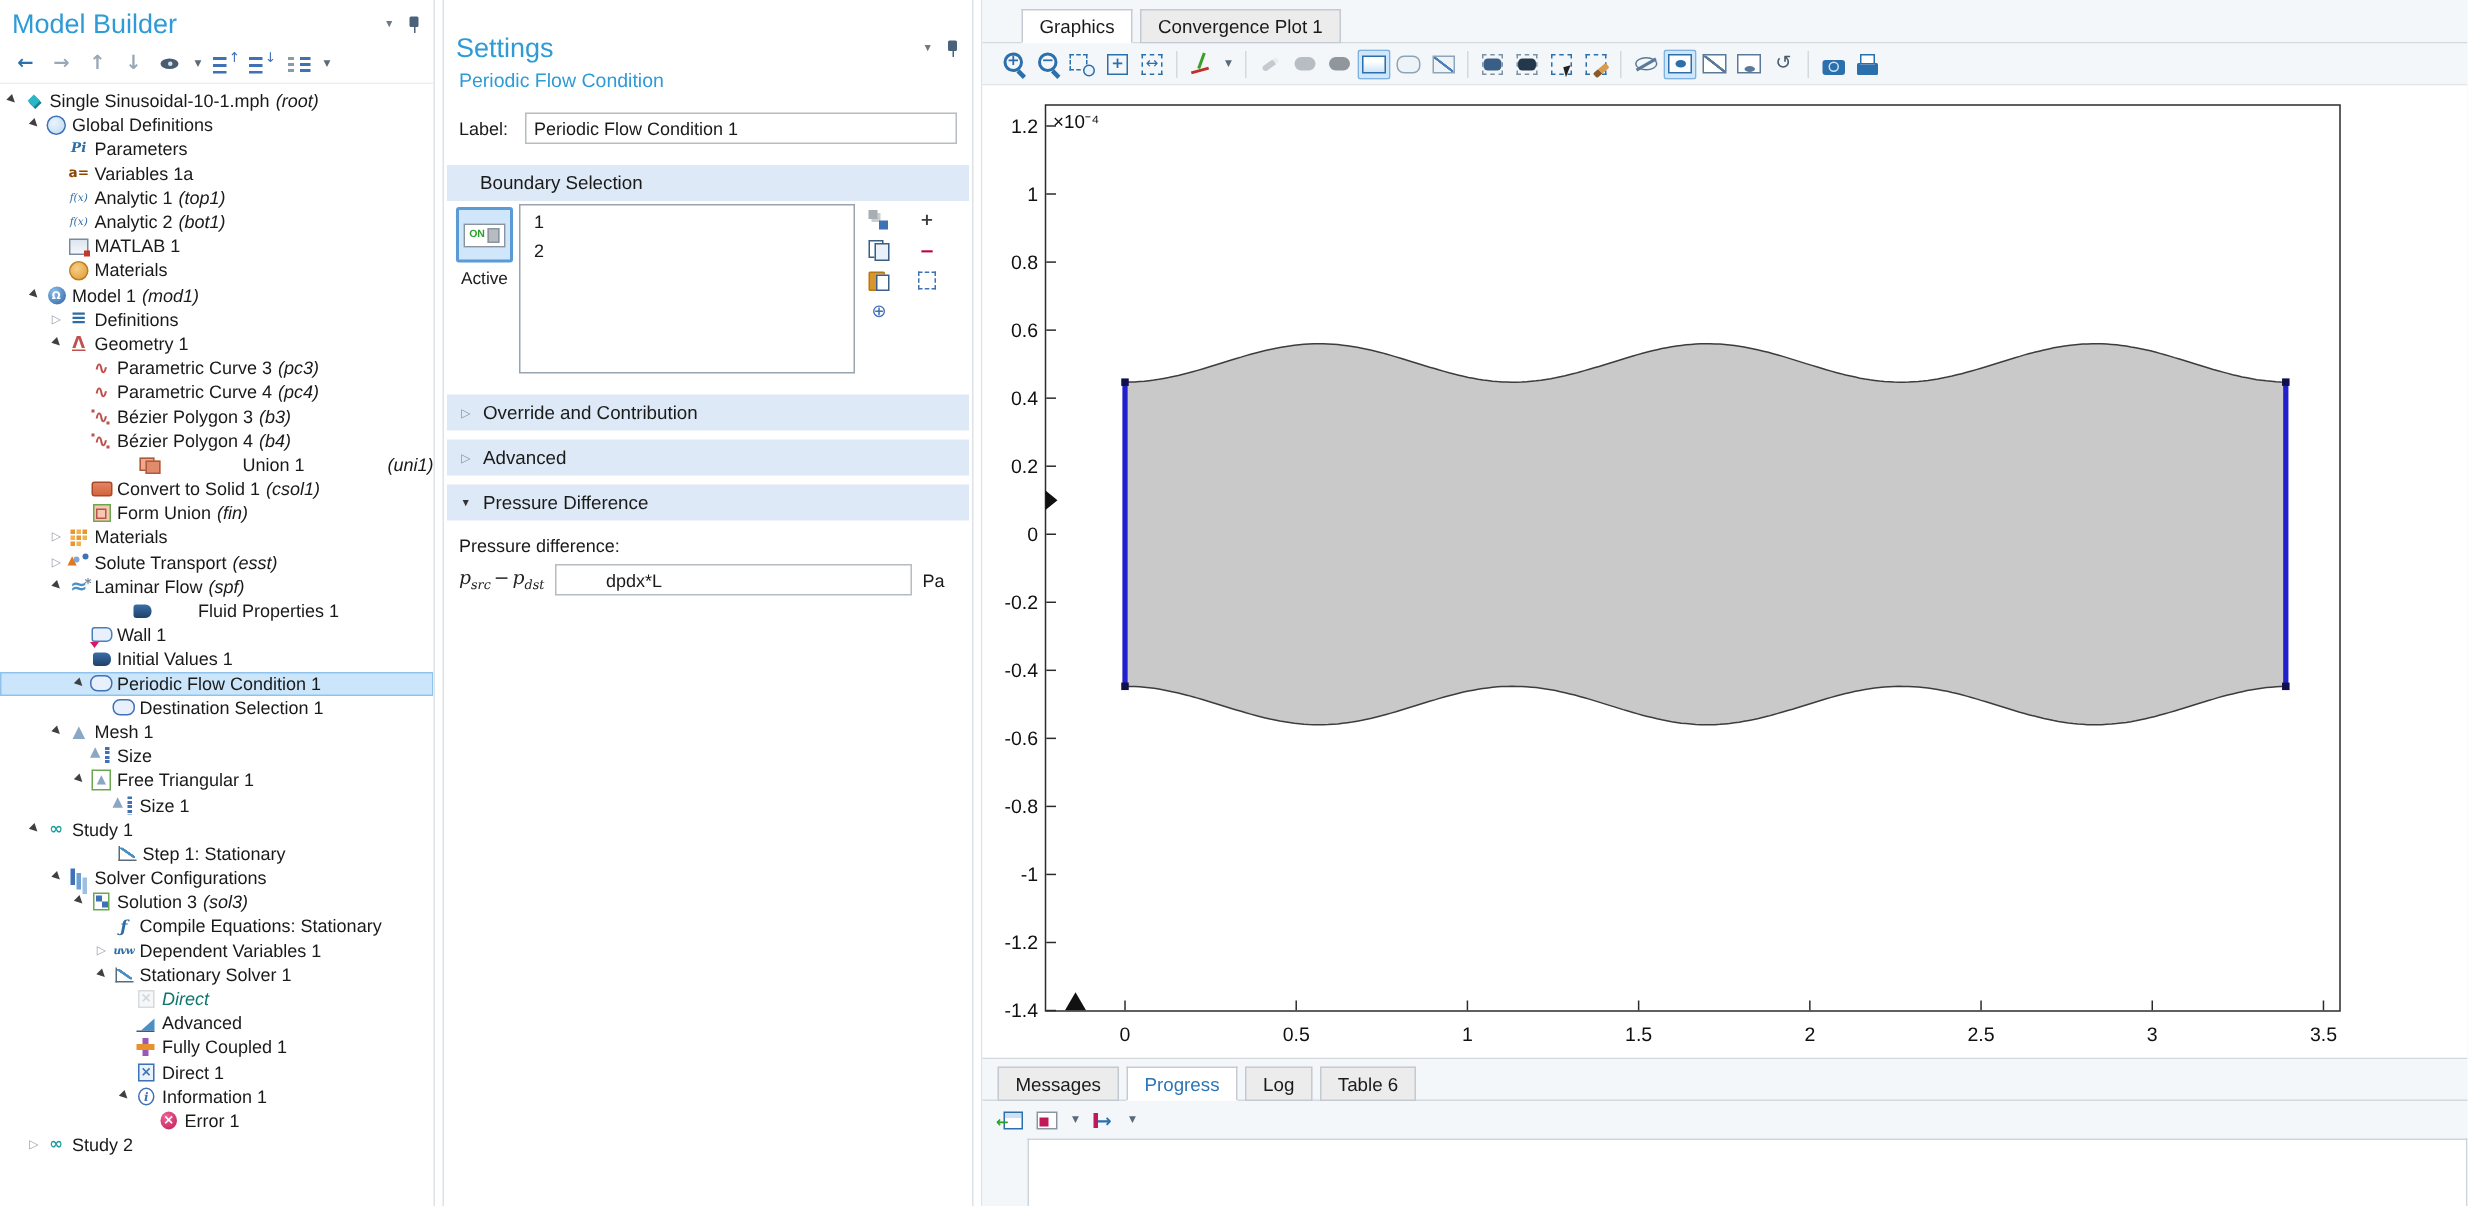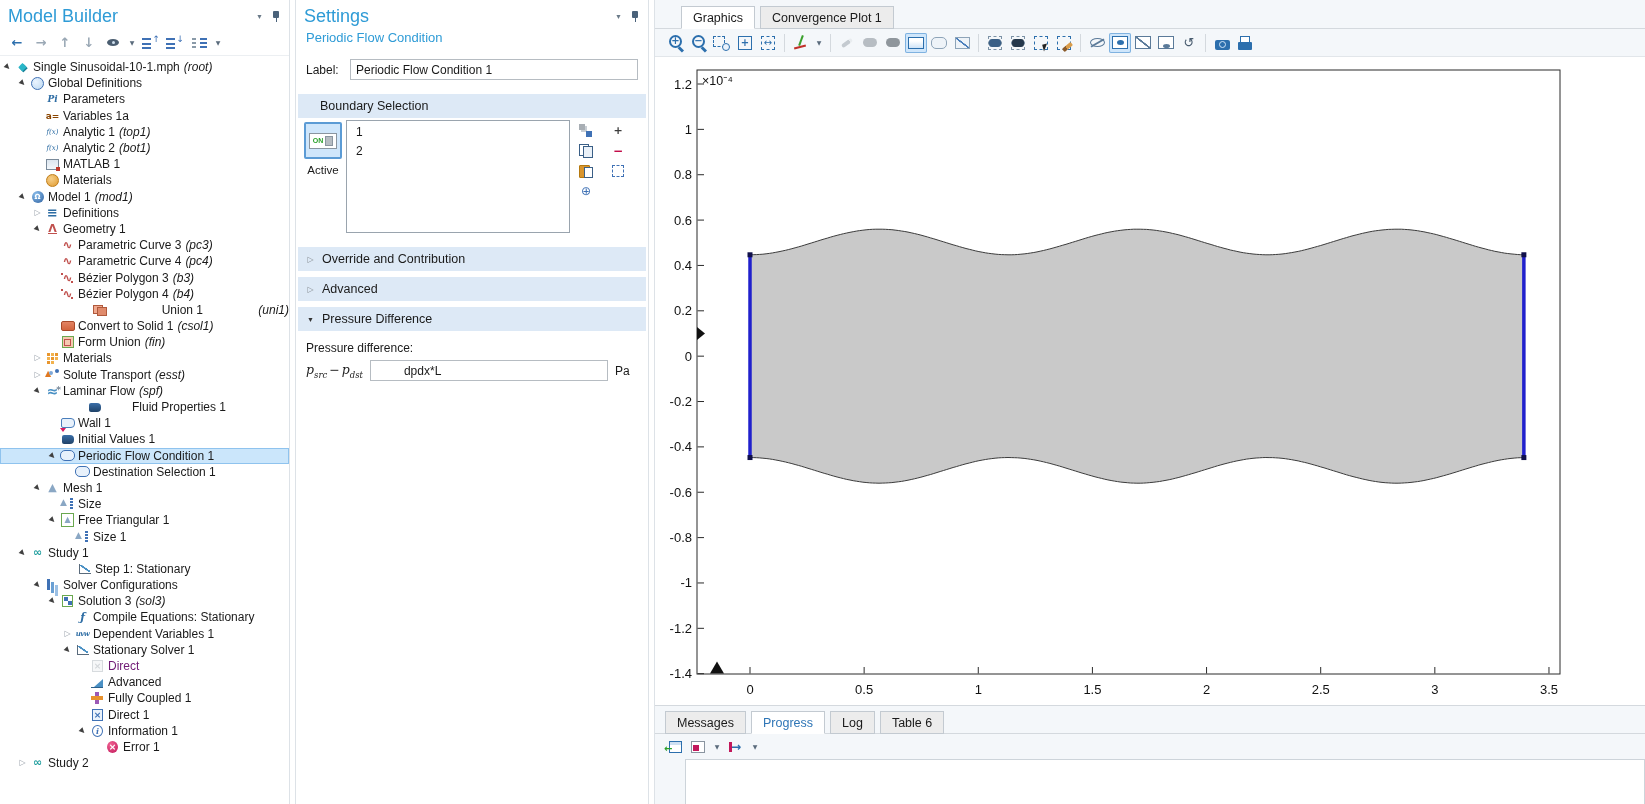--- a/index.html
+++ b/index.html
@@ -1,21 +1,21 @@
 <!DOCTYPE html>
 <html><head>
 <meta charset="utf-8">
 <style>
 * { box-sizing: border-box; margin:0; padding:0; }
 body { width:1645px; height:804px; overflow:hidden; font-family:"Liberation Sans",sans-serif; font-size:12px; color:#1a1a1a; background:#fff; }
 .app { display:flex; width:1645px; height:804px; }
 
 
 .mb { width:289px; flex:none; display:flex; flex-direction:column; background:#fff; overflow:hidden; }
-.set { width:352px; flex:none; display:flex; flex-direction:column; background:#fff; overflow:hidden; }
+.set { width:352px; flex:none; display:flex; flex-direction:column; background:#fff; overflow:hidden;margin-top:16px; }
 .sash { width:7px; flex:none; background:#fff; border-left:1px solid #dde2e7; border-right:1px solid #dde2e7; }
 .right { flex:1; min-width:0; display:flex; flex-direction:column; background:#f4f7fa; }
 
 .panel-head { height:30px; flex:none; display:flex; align-items:center; padding:2px 8px 0 8px; }
 .panel-title { font-size:18px; color:#2e9bd6; white-space:nowrap; }
 .head-sp { flex:1; }
 .hbtn { margin-left:8px; cursor:default; }
 .chev { font-size:7px; color:#6a7a88; }
 .pin { width:10px; height:13px; position:relative; display:inline-block; }
 .pin::before { content:""; position:absolute; top:1px; left:2px; width:6px; height:7px; background:#4a627a; border-radius:1px; }
@@ -35,21 +35,21 @@
 .tbi-collapse-all::before, .tbi-expand-all::before { content:""; width:9px; height:11px; background:repeating-linear-gradient(to bottom,#3f71b5 0 2px,transparent 2px 4.5px); position:absolute; left:2px; top:5px; }
 .tbi-collapse-all::after { content:"↑"; font-size:9px; color:#3f71b5; position:absolute; right:2px; top:1px; }
 .tbi-expand-all::after { content:"↓"; font-size:9px; color:#3f71b5; position:absolute; right:2px; top:1px; }
 .tbi-node-text::before { content:""; width:4px; height:10px; background:repeating-linear-gradient(to bottom,#8a9aa8 0 2px,transparent 2px 4px); position:absolute; left:4px; top:5px; }
 .tbi-node-text::after { content:""; width:7px; height:10px; background:repeating-linear-gradient(to bottom,#3f71b5 0 2px,transparent 2px 4px); position:absolute; right:3px; top:5px; }
 
 
 .tree { flex:1; overflow:hidden; padding-top:3px; }
 .trow { display:flex; align-items:center; height:16.2px; white-space:nowrap; line-height:16px; }
 .trow.sel { background:#cbe6fb; box-shadow:inset 0 0 0 1px #8fc3ee; }
-.trow.dis .lbl, .trow.dis .sfx { color:#701a75; }
+.trow.dis .lbl, .trow.dis .sfx { color:#0f766e;font-style:italic; }
 .trow.dis .ic { opacity:.55; }
 .arr { width:11px; flex:none; font-size:7px; color:#404040; display:inline-flex; justify-content:center; }
 .arr.exp { transform:rotate(45deg); }
 .arr.col { color:#9aa2ab; font-size:8px; transform:none; }
 .lbl { margin-left:3px; }
 .sfx { margin-left:4px; font-style:italic; }
 .ic { width:15px; height:14px; flex:none; display:inline-flex; align-items:center; justify-content:center; position:relative; font-weight:bold; margin-left:2px; font-family:"DejaVu Sans",sans-serif; }
 
 .ic-model-file::before { content:"◆"; color:#29b6c8; font-size:11px; text-shadow:1px 1px 0 #1a7f96; }
 .ic-globe::before { content:""; width:11px; height:11px; border:1.5px solid #3f71b5; border-radius:50%; background:radial-gradient(circle at 35% 35%,#eaf4ff,#bcd8f0); }

